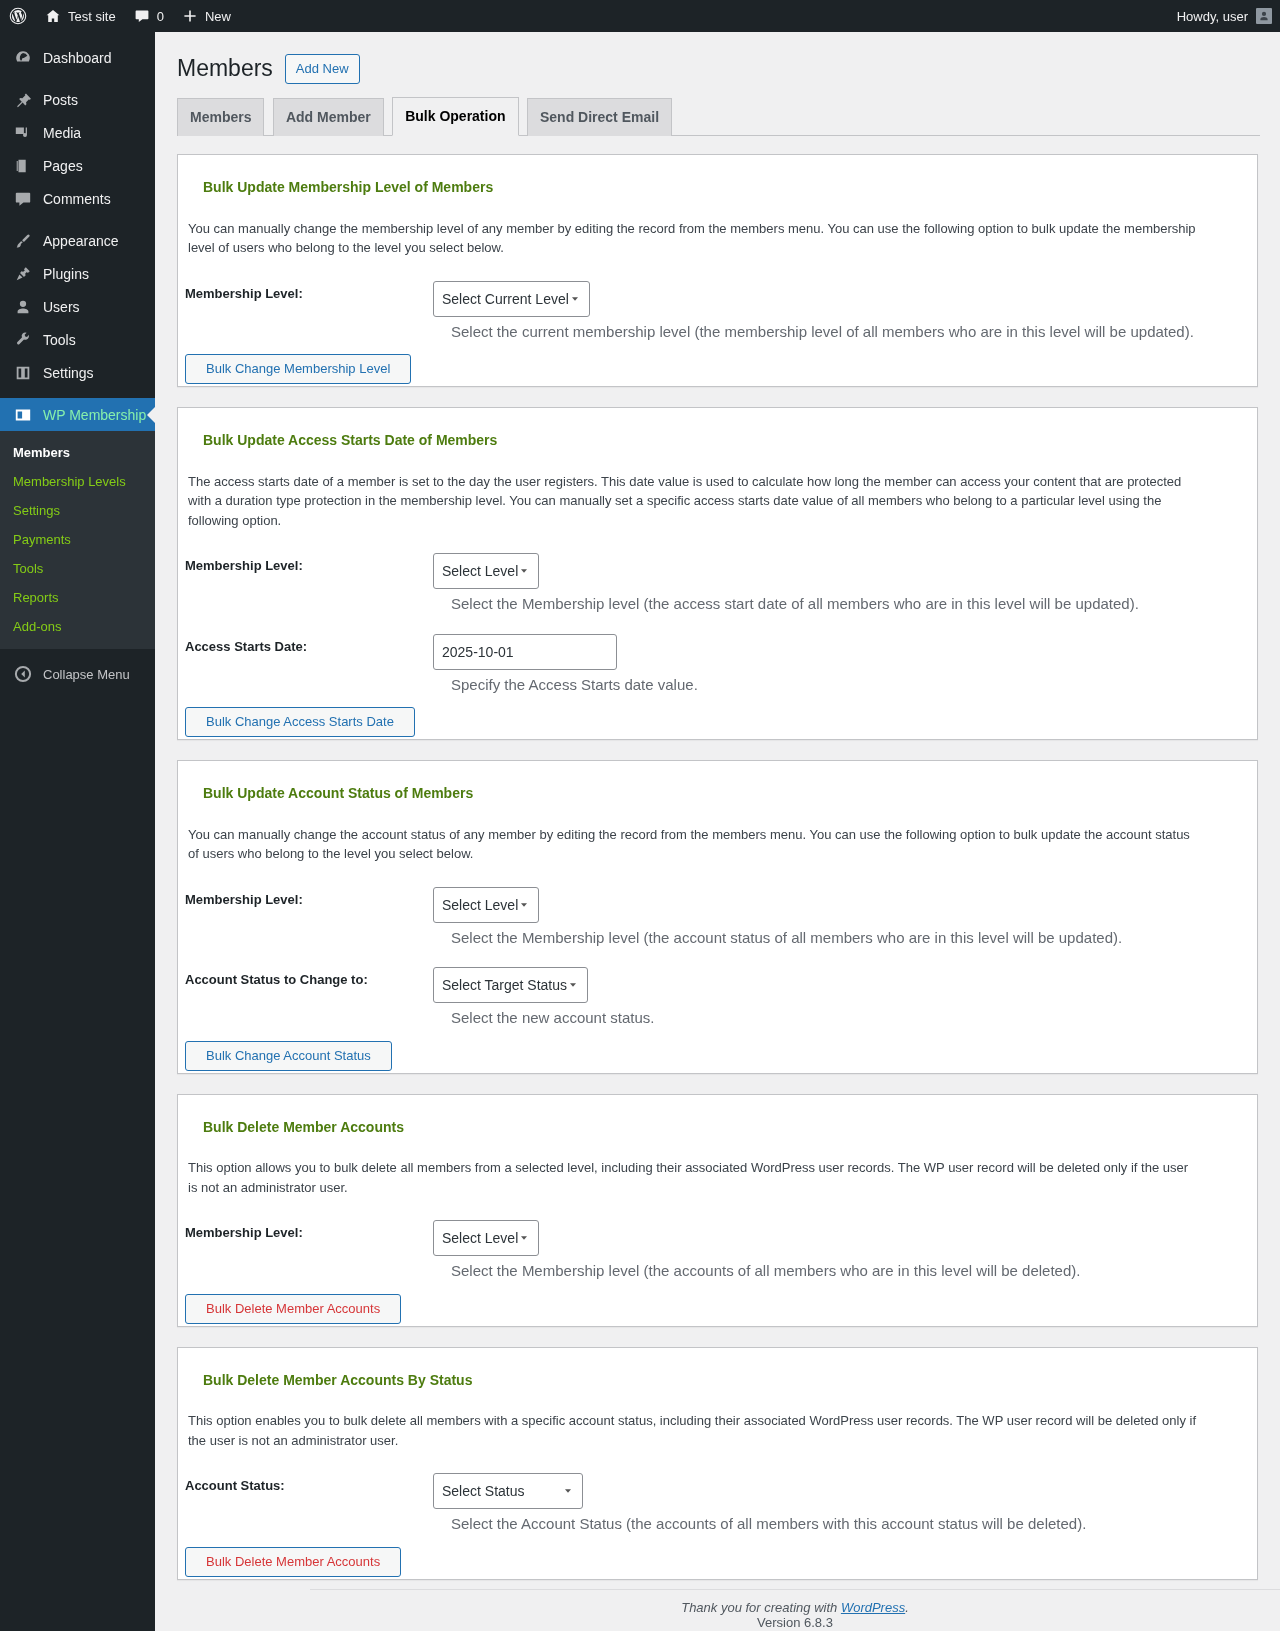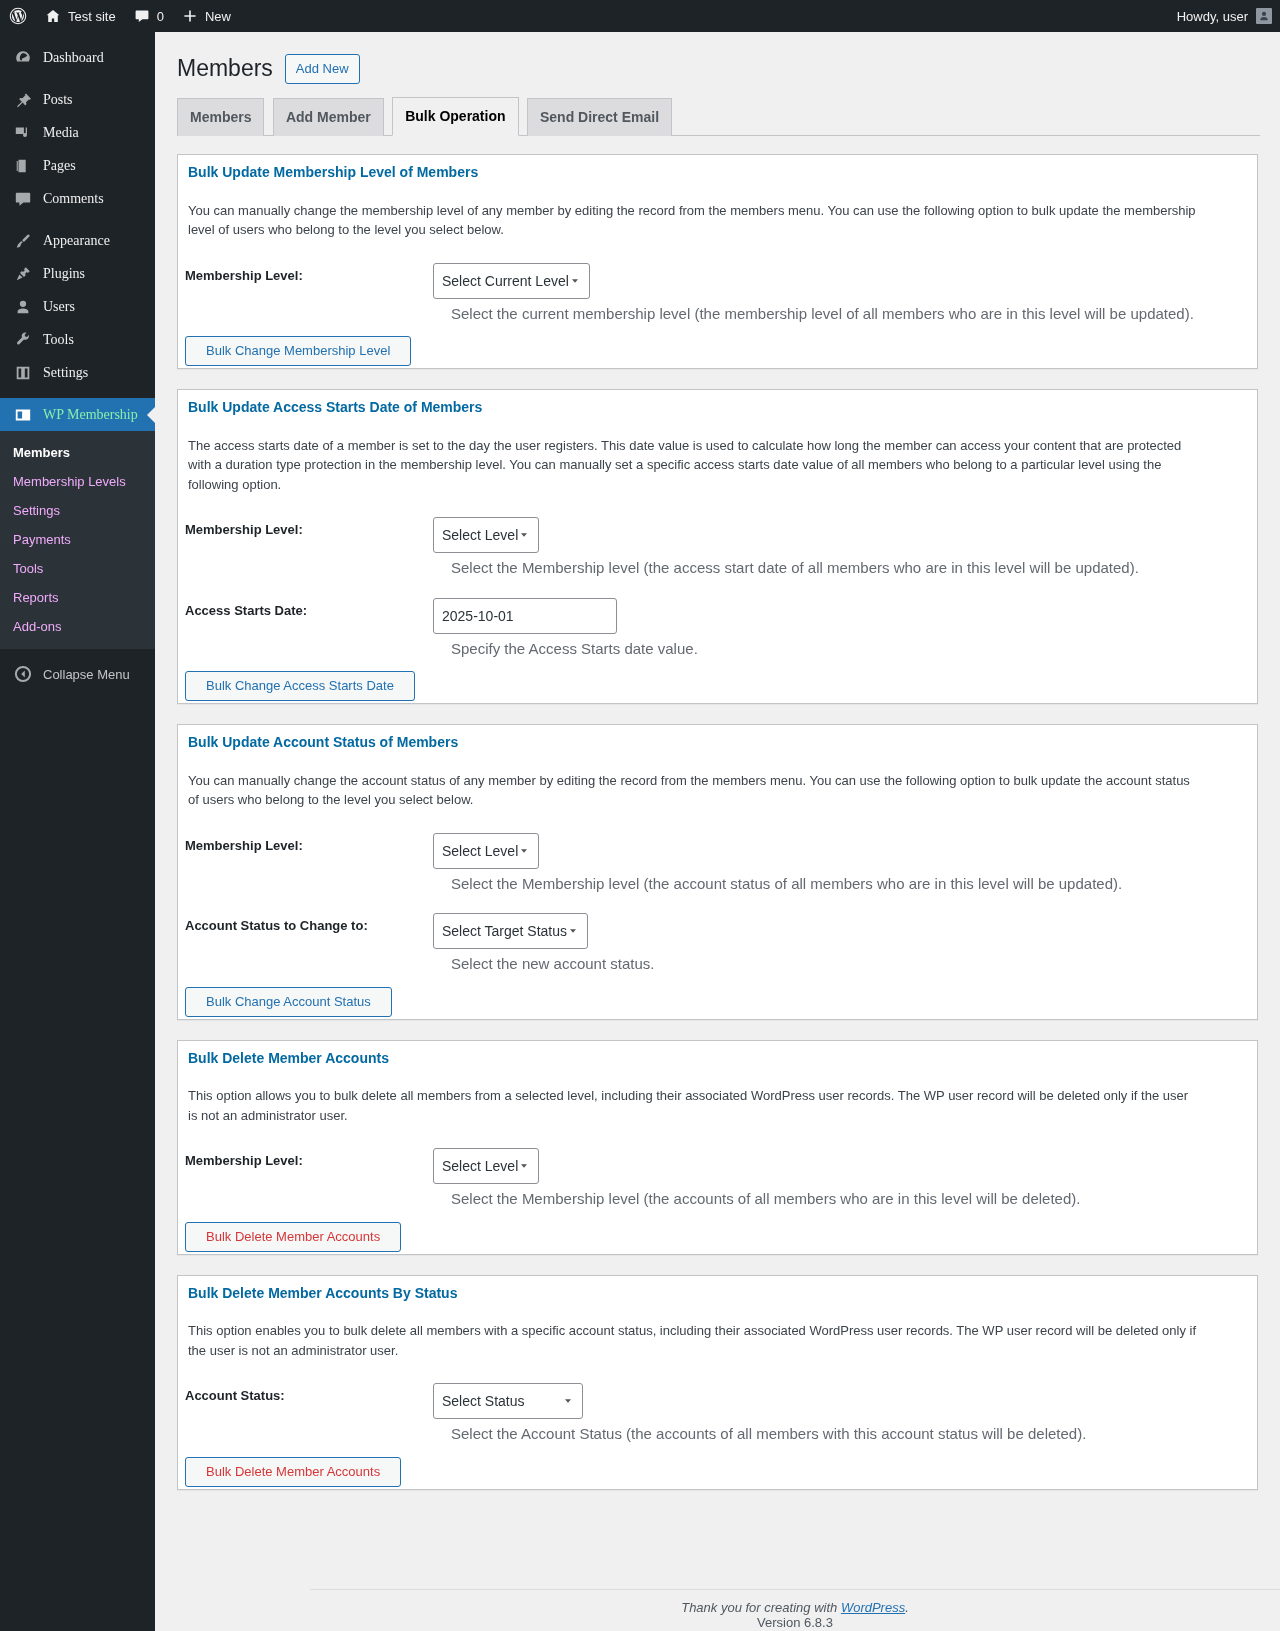--- a/index.html
+++ b/index.html
@@ -37,35 +37,35 @@
     position: absolute; top: 32px; left: 0; width: 155px; bottom: 0;
     background: #1d2327; color: #c3c4c7; font-size: 14px;
   }
   .menu-top {
     display: flex; align-items: center; gap: 10px;
     height: 33px; padding: 0 0 0 13px; color: #f0f0f1; cursor: pointer;
     line-height: 20px; position: relative;
   }
   .menu-top .mi { width: 20px; height: 20px; display: flex; align-items: center; justify-content: center; flex: 0 0 20px; }
   .menu-top .mi svg { fill: #a7aaad; display: block; }
-  .menu-top .mlabel { font-size: 14px; font-family: Liberation Serif, serif; }
+  .menu-top .mlabel { font-size: 14px; }
   .menu-sep { height: 9px; }
   .menu-top.current {
     background: #2271b1; color: #86efac; font-weight: 400;
   }
   .menu-top.current .mi svg { fill: #fff; }
   .menu-top.current::after {
     content: ""; position: absolute; right: 0; top: 50%; margin-top: -8px;
     border-style: solid; border-width: 8px 8px 8px 0;
     border-color: transparent #f0f0f1 transparent transparent;
   }
   #submenu { background: #2c3338; padding: 7px 0 8px; }
   .submenu-item {
     display: block; padding: 6px 0 6px 13px; font-size: 13px;
-    color: #f0abfc; line-height: 17px; cursor: pointer;
+    color: #84cc16; line-height: 17px; cursor: pointer;
   }
   .submenu-item.current { color: #fff; font-weight: 600; }
   .collapse {
     display: flex; align-items: center; gap: 10px;
     height: 34px; padding-left: 13px; color: #c3c4c7; cursor: pointer;
     font-size: 13px; margin-top: 8px;
   }
   .collapse .cicon {
     width: 20px; height: 20px; border-radius: 50%;
     display:flex; align-items:center; justify-content:center;
@@ -112,22 +112,22 @@
     background: #f0f0f1; border-bottom: 1px solid #f0f0f1; color: #000;
   }
 
   
   .panel {
     background: #fff; border: 1px solid #c3c4c7;
     box-shadow: 0 1px 1px rgba(0,0,0,.04);
     margin: 0 2px 20px 2px; padding: 0;
   }
   .panel h2.hndle {
-    font-size: 14px; font-weight: 600; color: #0369a1;
-    margin: 0; padding: 8px 12px 6px 10px; line-height: 1.4;
+    font-size: 14px; font-weight: 600; color: #4d7c0f;
+    margin: 15px; padding: 8px 12px 6px 10px; line-height: 1.4;
   }
   .panel .desc-p {
     font-size: 13px; color: #3c434a; line-height: 1.5;
     margin: 12px 10px 14px 10px; max-width: 1012px;
   }
   table.form-table { width: 100%; border-collapse: collapse; margin-top: 4px; }
   table.form-table th {
     width: 255px; text-align: left; vertical-align: top;
     padding: 14px 10px 14px 7px;
     font-size: 13px; font-weight: 600; color: #1d2327; line-height: 1.3;

